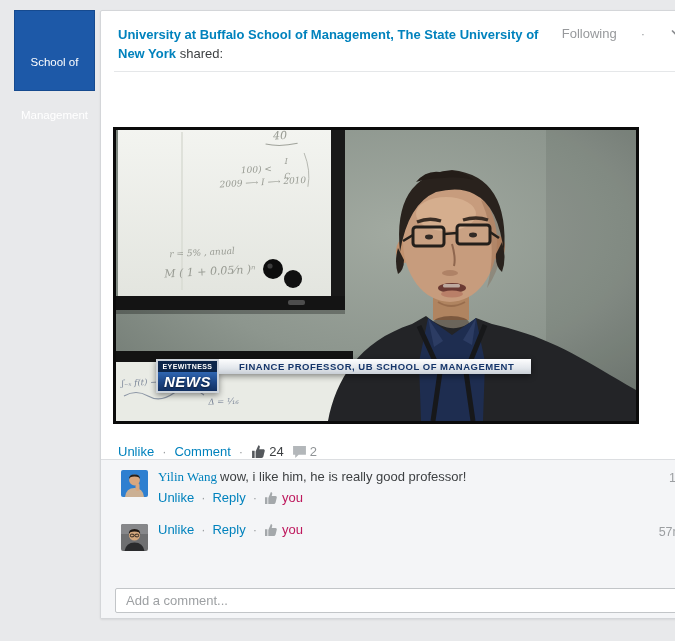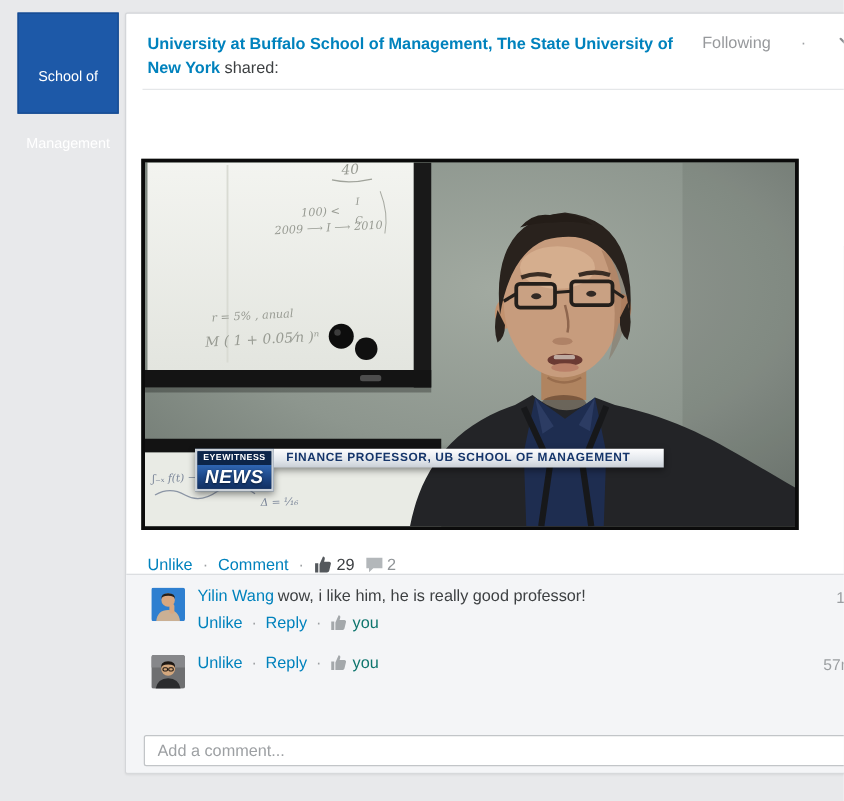--- a/index.html
+++ b/index.html
@@ -85,21 +85,21 @@
     width:327px; height:19px;
     background:linear-gradient(180deg,#3a6aa2 0%,#274f84 55%,#1b4070 100%);
     border-top:1px solid rgba(255,255,255,0.65);
     color:#fff; font-size:13px; font-weight:bold; letter-spacing:0.8px;
     line-height:18px; padding-left:10px;
   }
   .title-bar {
     width:312px; height:15px;
     background:linear-gradient(180deg,#fdfdfe 0%,#e3e7ec 60%,#c9cfd6 100%);
     color:#15356a; font-size:9.5px; font-weight:bold; letter-spacing:0.5px;
-    line-height:15px; padding-left:10px;
+    line-height:15px; padding-left:20px;
   }
 
   
   .action-bar {
     position:absolute; left:0; top:423px; width:100%;
     display:flex; align-items:center; gap:8px;
     padding:10px 17px 0; font-size:13px;
   }
   .action-link { color:#0082bd; text-decoration:none; cursor:pointer; }
   .count-group { display:flex; align-items:center; gap:3px; cursor:pointer; }
@@ -110,24 +110,24 @@
   .comments {
     position:absolute; left:0; top:448px; right:0; bottom:0;
     background:#f4f5f7; border-top:1px solid #dcdee1;
   }
   .comment { position:relative; margin:8px 16px 0 20px; padding-left:37px; height:46px; }
   .c-avatar {
     position:absolute; left:0; top:2px; width:27px; height:27px;
     border-radius:2px; overflow:hidden; cursor:pointer;
   }
   .c-line1 { font-size:13px; line-height:18px; color:#3e4143; padding-right:44px; }
-  .c-name { color:#0082bd; text-decoration:none; cursor:pointer; margin-right:3px; }
+  .c-name { color:#0082bd; text-decoration:none; cursor:pointer; margin-right:3px;font-family:Liberation Serif, serif; }
   .c-time { position:absolute; right:0; top:3px; font-size:12.5px; color:#9b9ea1; }
   .c-line2 { margin-top:4px; display:flex; align-items:center; gap:7px; font-size:13px; }
-  .c-you { color:#0f766e; margin-left:-3px; }
+  .c-you { color:#be185d; margin-left:-3px; }
   .comment-input {
     display:block; margin:20px 14px 0; width:calc(100% - 28px); height:25px;
     border:1px solid #c2c5c8; border-radius:2px; background:#fff;
     padding:0 10px; font-size:13px; color:#4c1d95;
     font-family:"Liberation Sans", sans-serif; outline:none;
   }
   .comment-input::placeholder { color:#9da0a3; }
 
   .icon-thumb-dark  { fill:#54585c; }
   .icon-thumb-gray  { fill:#a4a8ab; }
@@ -266,21 +266,21 @@
 
   <div class="action-bar">
     <a class="action-link">Unlike</a>
     <span class="dot-sep">·</span>
     <a class="action-link">Comment</a>
     <span class="dot-sep">·</span>
     <span class="count-group">
       <svg width="15" height="15" viewBox="0 0 14 14">
           <path class="icon-thumb-dark" d="M1 6.2h2.4V13H1z M4.3 13V6.9L6.9 1.1c1 .1 1.6.9 1.3 2L7.7 5h3.8c.9 0 1.5.8 1.3 1.6l-1.2 4.9c-.2.9-.9 1.5-1.8 1.5H4.3z"></path>
         </svg>
-      <span class="like-count">29</span>
+      <span class="like-count">24</span>
     </span>
     <span class="count-group">
       <svg width="15" height="14" viewBox="0 0 14 13">
           <path class="icon-bubble-gray" d="M1 1h12v8H6.2L3 12V9H1z"></path>
         </svg>
       <span class="comment-count">2</span>
     </span>
   </div>
 
   <div class="comments">

